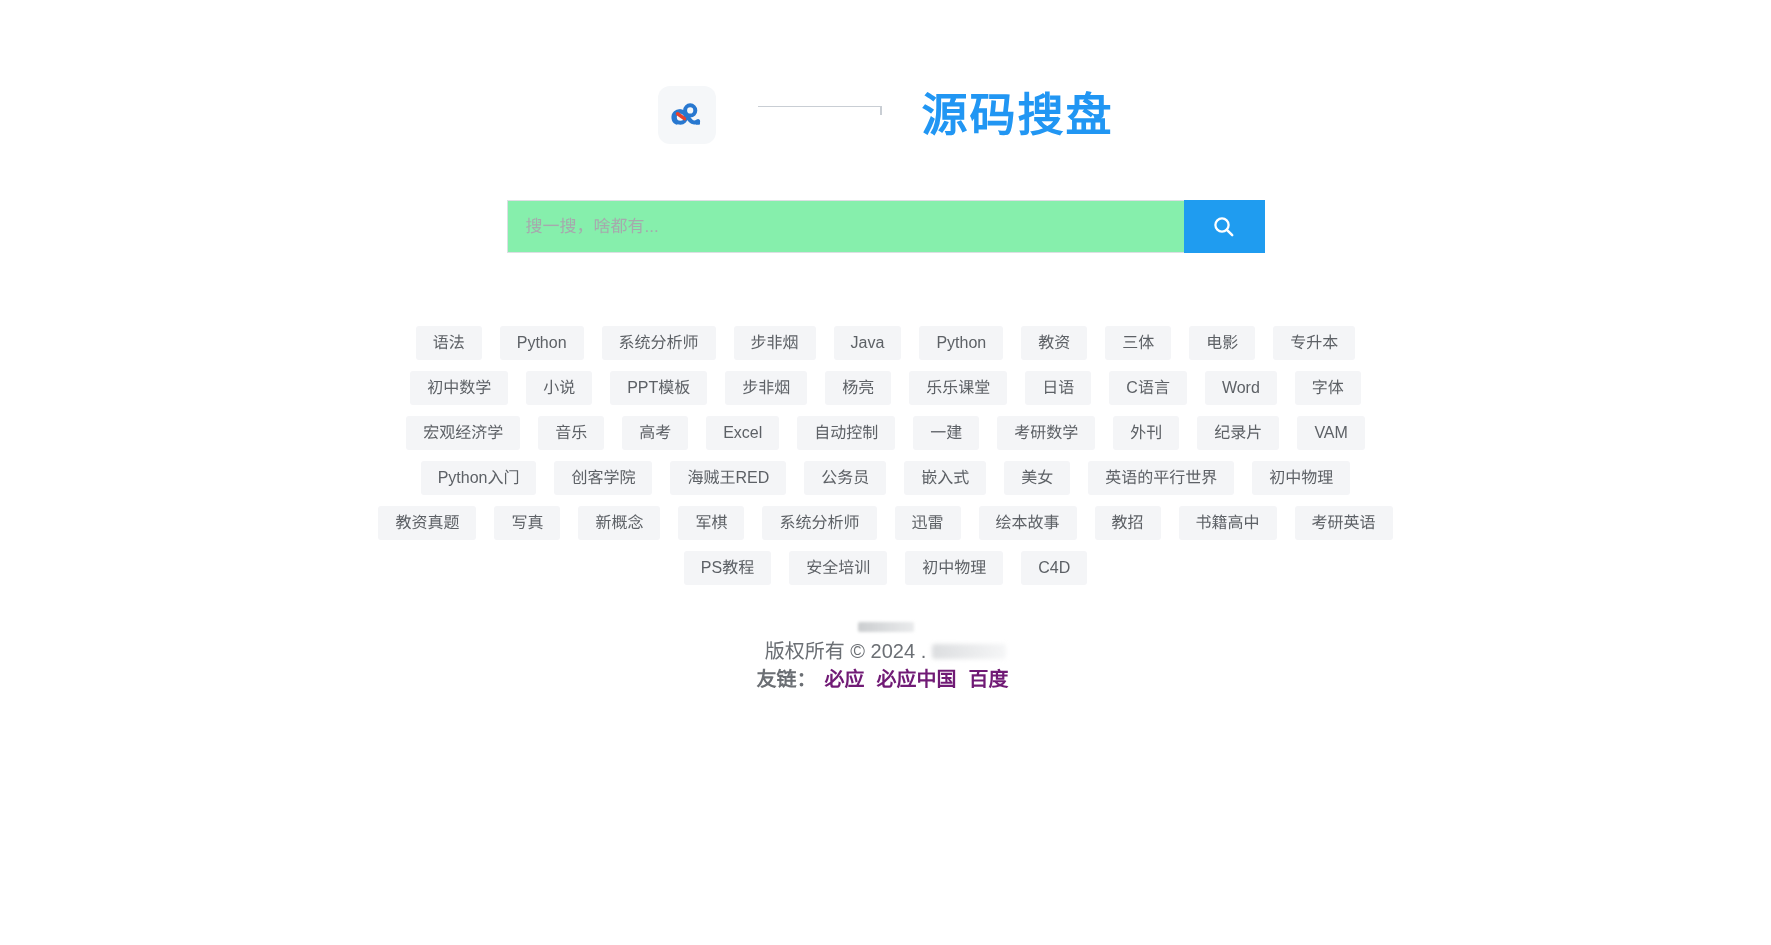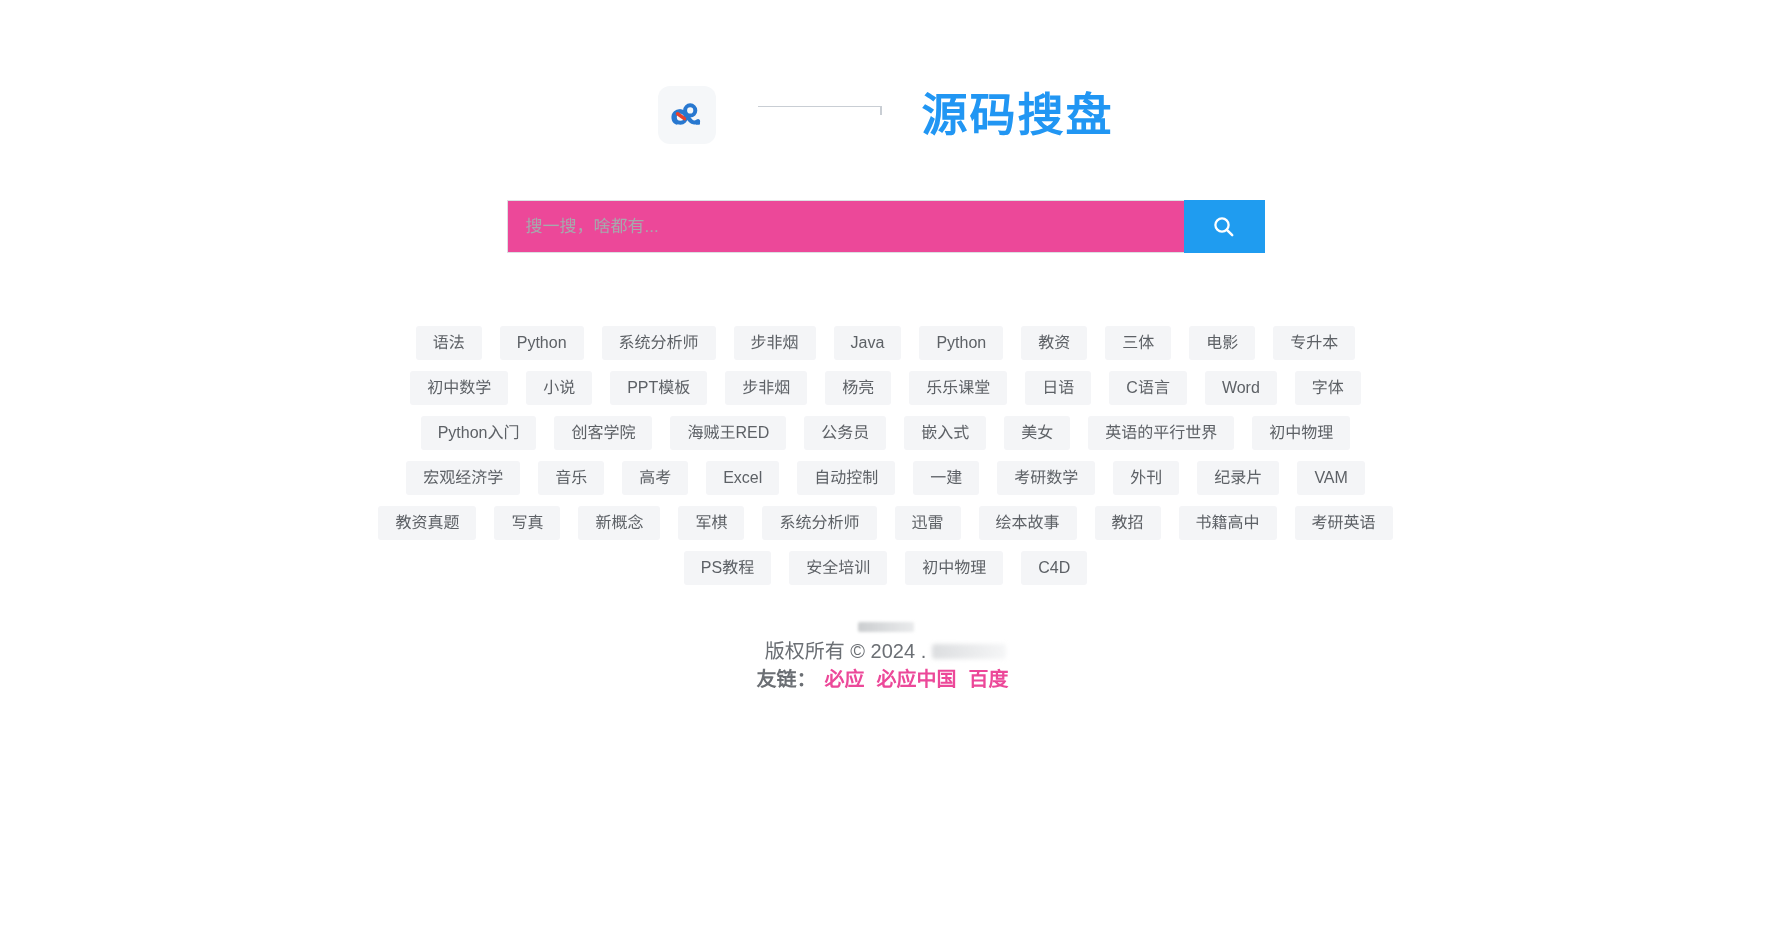--- a/index.html
+++ b/index.html
@@ -72,21 +72,21 @@
     width: 758px;
     height: 53px;
     display: flex;
     align-items: stretch;
   }
   .search-input {
     flex: 1 1 auto;
     height: 53px;
     border: 1px solid #dcdfe3;
     border-right: none;
-    background: #ec4899;
+    background: #86efac;
     padding: 0 18px;
     font-size: 17px;
     color: #333;
     font-family: "Liberation Sans", "DejaVu Sans", sans-serif;
     outline: none;
   }
   .search-input::placeholder { color: #a6a9ad; }
   .search-button {
     flex: none;
     width: 81px;
@@ -165,21 +165,21 @@
     border-radius: 3px;
   }
   .footer-links {
     display: flex;
     align-items: center;
     font-weight: bold;
     margin-top: 2px;
   }
   .footer-links .label { margin-right: 2px; }
   .footer-links a {
-    color: #ec4899;
+    color: #701a75;
     text-decoration: none;
     margin: 0 6px;
   }
 </style>
 </head>
 <body>
 
 <div class="brand">
   <div class="brand-logo">
     <svg width="40" height="40" viewBox="0 0 40 40" aria-hidden="true">
@@ -225,40 +225,40 @@
       <a class="tag">PPT模板</a>
       <a class="tag">步非烟</a>
       <a class="tag">杨亮</a>
       <a class="tag">乐乐课堂</a>
       <a class="tag">日语</a>
       <a class="tag">C语言</a>
       <a class="tag">Word</a>
       <a class="tag">字体</a>
     </div>
     <div class="tag-row">
-      <a class="tag">Python入门</a>
-      <a class="tag">创客学院</a>
-      <a class="tag">海贼王RED</a>
-      <a class="tag">公务员</a>
-      <a class="tag">嵌入式</a>
-      <a class="tag">美女</a>
-      <a class="tag">英语的平行世界</a>
-      <a class="tag">初中物理</a>
-    </div>
-    <div class="tag-row">
       <a class="tag">宏观经济学</a>
       <a class="tag">音乐</a>
       <a class="tag">高考</a>
       <a class="tag">Excel</a>
       <a class="tag">自动控制</a>
       <a class="tag">一建</a>
       <a class="tag">考研数学</a>
       <a class="tag">外刊</a>
       <a class="tag">纪录片</a>
       <a class="tag">VAM</a>
+    </div>
+    <div class="tag-row">
+      <a class="tag">Python入门</a>
+      <a class="tag">创客学院</a>
+      <a class="tag">海贼王RED</a>
+      <a class="tag">公务员</a>
+      <a class="tag">嵌入式</a>
+      <a class="tag">美女</a>
+      <a class="tag">英语的平行世界</a>
+      <a class="tag">初中物理</a>
     </div>
     <div class="tag-row">
       <a class="tag">教资真题</a>
       <a class="tag">写真</a>
       <a class="tag">新概念</a>
       <a class="tag">军棋</a>
       <a class="tag">系统分析师</a>
       <a class="tag">迅雷</a>
       <a class="tag">绘本故事</a>
       <a class="tag">教招</a>

